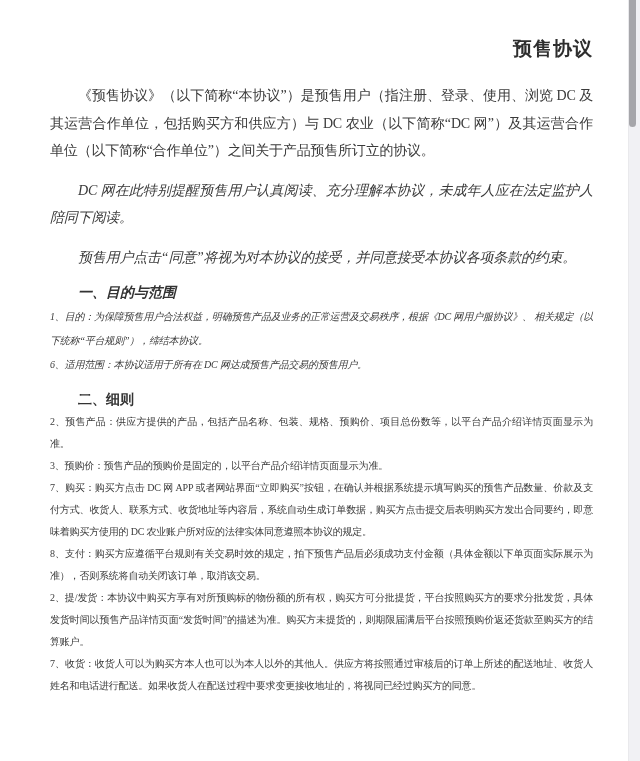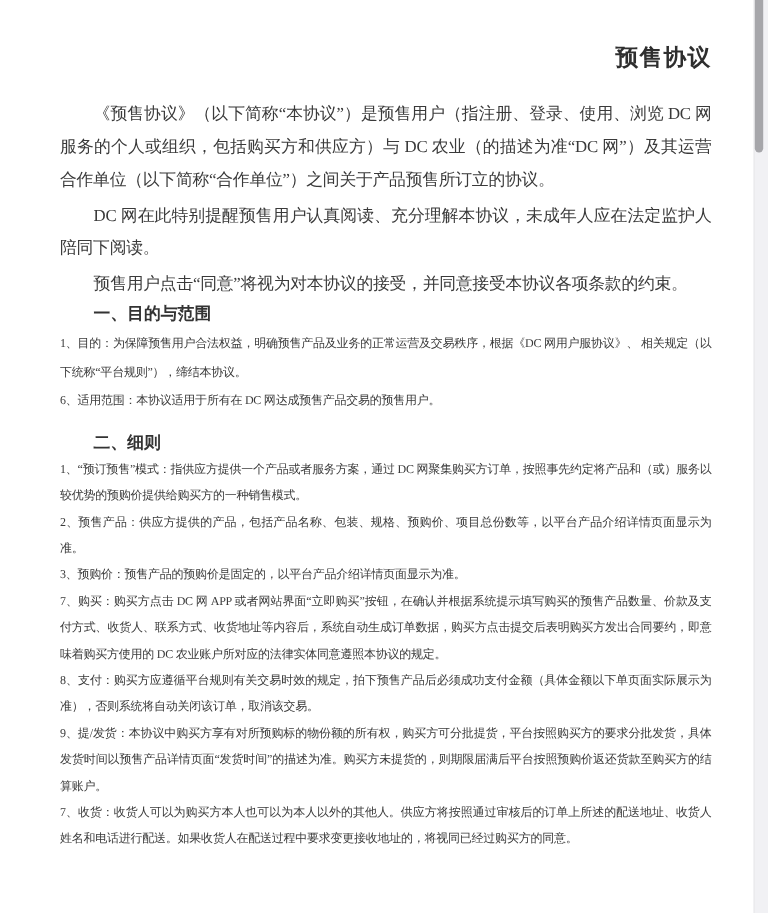--- a/index.html
+++ b/index.html
@@ -36,35 +36,38 @@
   }
   .intro p {
     margin: 0;
     font-size: 14px;
     line-height: 27.5px;
     text-indent: 2em;
     letter-spacing: -0.2px;
     text-align: justify;
   }
   .intro p + p {
-    margin-top: 2px;
+    margin-top: 12px;
+    font-style: italic;
   }
   .section .heading {
     font-weight: bold;
     font-size: 14px;
     text-indent: 2em;
     color: #333333;
   }
   .section p.clause {
     margin: 0;
     font-size: 10px;
     letter-spacing: -0.2px;
     text-align: justify;
   }
   .section-1 {
+    margin-top: 10px;
+    font-style: italic;
   }
   .section-1 .heading,
   .section-1 p.clause {
     line-height: 24px;
   }
   .section-2 {
     margin-top: 12px;
   }
   .section-2 .heading,
   .section-2 p.clause {
@@ -90,39 +93,38 @@
   }
 </style>
 </head>
 <body>
 
 <div class="page">
 
   <h1 class="doc-title">预售协议</h1>
 
   <div class="intro">
-    <p>《预售协议》（以下简称“本协议”）是预售用户（指注册、登录、使用、浏览 DC 网服务的个人或组织，包括购买方和供应方）与 DC 农业（的描述为准“DC 网”）及其运营合作单位（以下简称“合作单位”）之间关于产品预售所订立的协议。</p>
+    <p>《预售协议》（以下简称“本协议”）是预售用户（指注册、登录、使用、浏览 DC 及其运营合作单位，包括购买方和供应方）与 DC 农业（以下简称“DC 网”）及其运营合作单位（以下简称“合作单位”）之间关于产品预售所订立的协议。</p>
     <p>DC 网在此特别提醒预售用户认真阅读、充分理解本协议，未成年人应在法定监护人陪同下阅读。</p>
     <p>预售用户点击“同意”将视为对本协议的接受，并同意接受本协议各项条款的约束。</p>
   </div>
 
   <div class="section section-1">
     <div class="heading">一、目的与范围</div>
     <p class="clause">1、目的：为保障预售用户合法权益，明确预售产品及业务的正常运营及交易秩序，根据《DC 网用户服协议》、 相关规定（以下统称“平台规则”），缔结本协议。</p>
     <p class="clause">6、适用范围：本协议适用于所有在 DC 网达成预售产品交易的预售用户。</p>
   </div>
 
   <div class="section section-2">
     <div class="heading">二、细则</div>
-    <p class="clause">1、“预订预售”模式：指供应方提供一个产品或者服务方案，通过 DC 网聚集购买方订单，按照事先约定将产品和（或）服务以较优势的预购价提供给购买方的一种销售模式。</p>
     <p class="clause">2、预售产品：供应方提供的产品，包括产品名称、包装、规格、预购价、项目总份数等，以平台产品介绍详情页面显示为准。</p>
     <p class="clause">3、预购价：预售产品的预购价是固定的，以平台产品介绍详情页面显示为准。</p>
     <p class="clause">7、购买：购买方点击 DC 网 APP 或者网站界面“立即购买”按钮，在确认并根据系统提示填写购买的预售产品数量、价款及支付方式、收货人、联系方式、收货地址等内容后，系统自动生成订单数据，购买方点击提交后表明购买方发出合同要约，即意味着购买方使用的 DC 农业账户所对应的法律实体同意遵照本协议的规定。</p>
     <p class="clause">8、支付：购买方应遵循平台规则有关交易时效的规定，拍下预售产品后必须成功支付金额（具体金额以下单页面实际展示为准），否则系统将自动关闭该订单，取消该交易。</p>
-    <p class="clause">9、提/发货：本协议中购买方享有对所预购标的物份额的所有权，购买方可分批提货，平台按照购买方的要求分批发货，具体发货时间以预售产品详情页面“发货时间”的描述为准。购买方未提货的，则期限届满后平台按照预购价返还货款至购买方的结算账户。</p>
+    <p class="clause">2、提/发货：本协议中购买方享有对所预购标的物份额的所有权，购买方可分批提货，平台按照购买方的要求分批发货，具体发货时间以预售产品详情页面“发货时间”的描述为准。购买方未提货的，则期限届满后平台按照预购价返还货款至购买方的结算账户。</p>
     <p class="clause">7、收货：收货人可以为购买方本人也可以为本人以外的其他人。供应方将按照通过审核后的订单上所述的配送地址、收货人姓名和电话进行配送。如果收货人在配送过程中要求变更接收地址的，将视同已经过购买方的同意。</p>
   </div>
 
 </div>
 
 <div class="scrollbar-track">
   <div class="scrollbar-thumb"></div>
 </div>
 
 </body></html>

